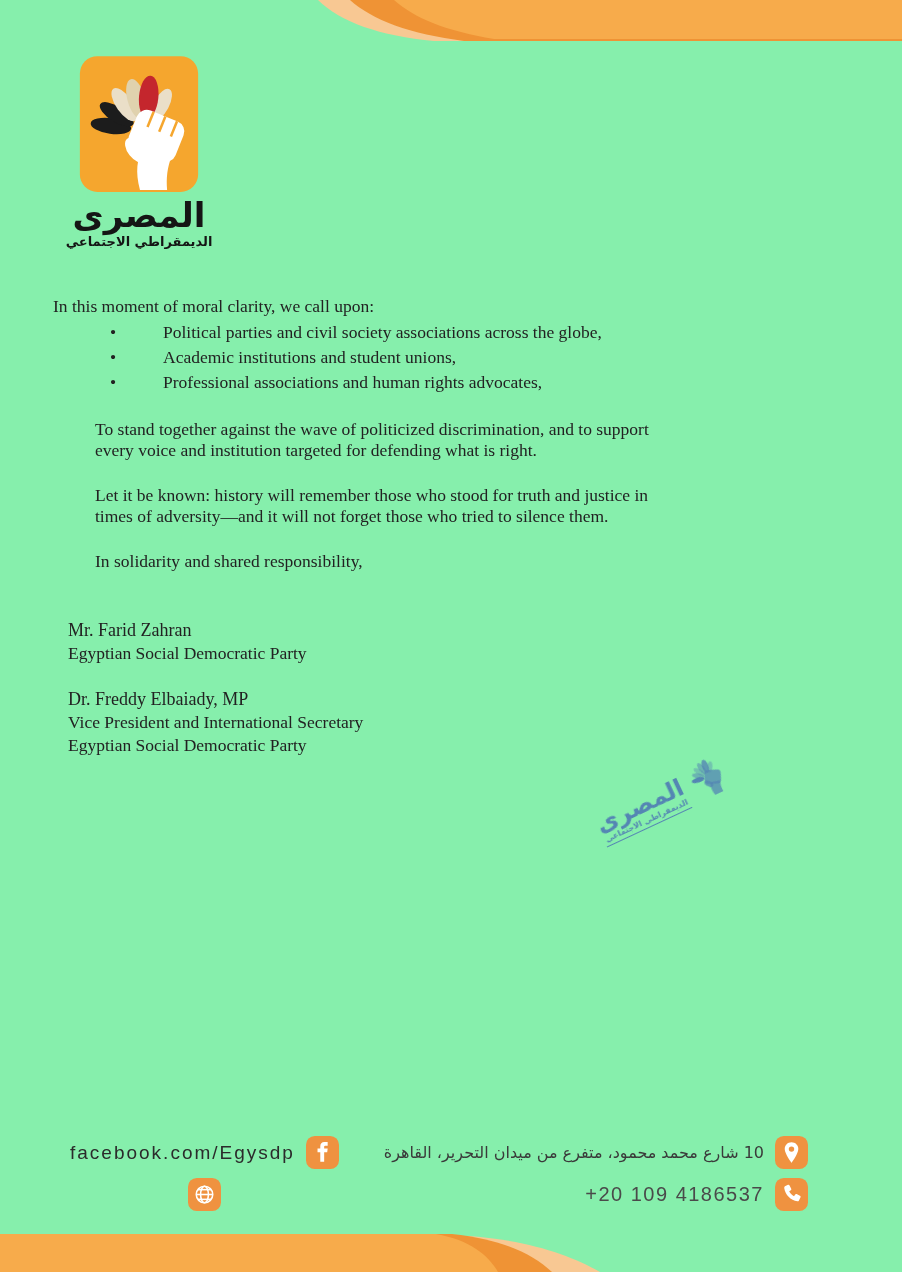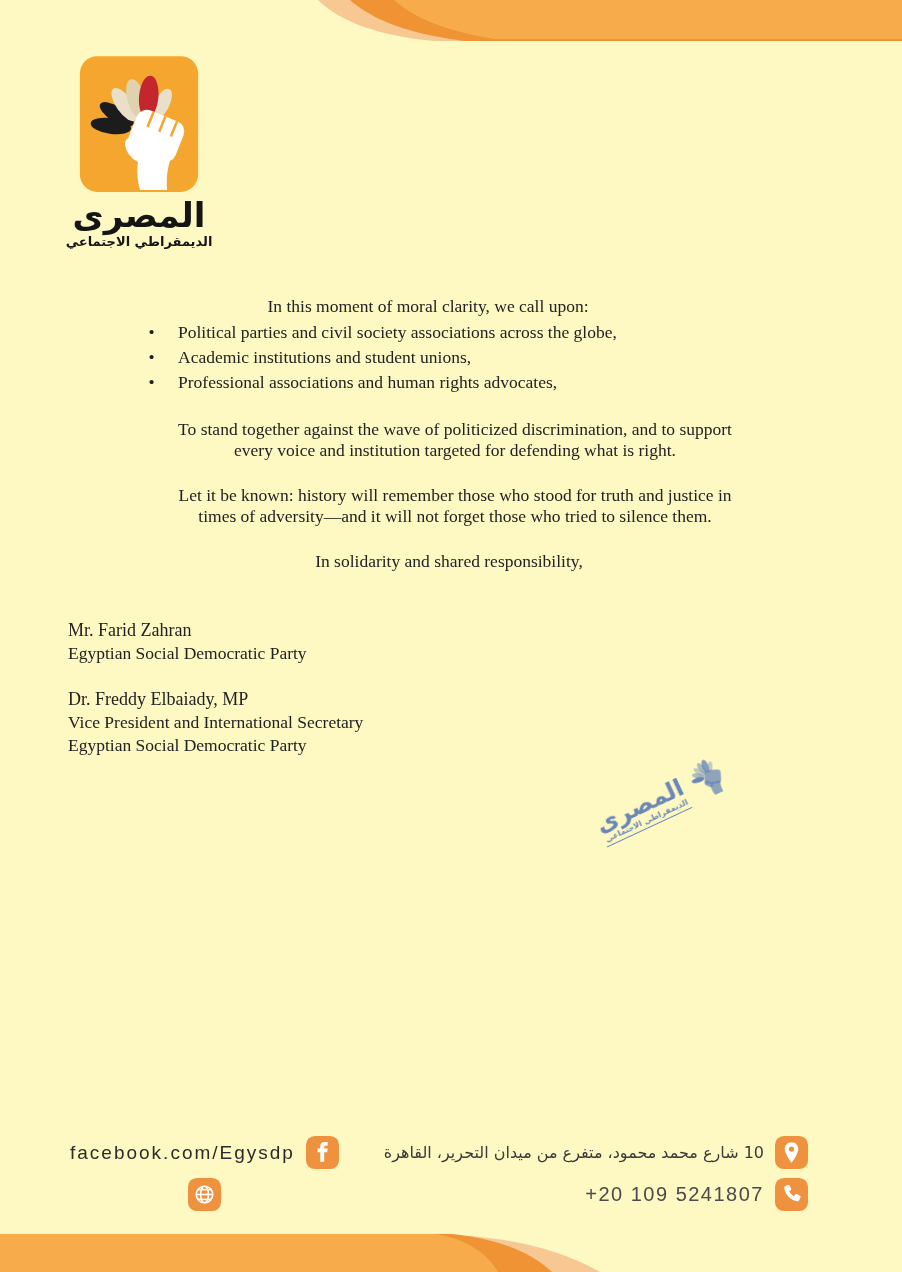--- a/index.html
+++ b/index.html
@@ -1,19 +1,19 @@
 <!DOCTYPE html>
 <html><head>
 <meta charset="utf-8">
 <style>
   html,body{margin:0;padding:0;background:#ffffff;}
   .page{
     position:relative;
     width:902px;height:1272px;
-    background:#fef9c3;
+    background:#86efac;
     overflow:hidden;
     font-family:"Liberation Serif", serif;
     color:#222222;
   }
   svg{display:block;}
 
   
   .top-band{position:absolute;top:0;left:0;width:902px;height:42px;}
   .bottom-band{position:absolute;bottom:0;left:0;width:902px;height:44px;}
 
@@ -25,21 +25,21 @@
     font-weight:bold;font-size:34px;line-height:34px;
     color:#151515;margin-top:2px;letter-spacing:-1px;
   }
   .logo-sub{
     font-family:"DejaVu Sans", sans-serif;
     font-weight:bold;font-size:13px;line-height:15px;
     color:#151515;margin-top:2px;
   }
 
   
-  .letter{position:absolute;left:68px;top:296px;width:720px;font-size:17.5px;line-height:21px;text-align:center;}
+  .letter{position:absolute;left:53px;top:296px;width:720px;font-size:17.5px;line-height:21px;}
   .letter .intro{margin:0 0 5px 0;}
   .bullet-list{list-style:none;margin:0;padding:0 0 0 57px;}
   .bullet-list li{display:flex;margin:0 0 4px 0;line-height:21px;}
   .bullet-list .bullet{width:53px;flex:0 0 53px;}
   .para{margin:24px 0 0 42px;width:690px;}
   .para .line{display:block;}
   .para.first{margin-top:26px;}
   .closing{margin:24px 0 0 42px;}
 
   
@@ -218,21 +218,21 @@
   <div class="footer-right">
     <div class="f-row">
       <span class="addr-text">10 شارع محمد محمود، متفرع من ميدان التحرير، القاهرة</span>
       <svg class="f-icon" viewBox="0 0 34 34" aria-hidden="true">
         <rect x="0" y="0" width="34" height="34" rx="9" fill="#EF9240"></rect>
         <path d="M17 6.5 c-4 0-7 3-7 6.8 0 4.8 7 14.2 7 14.2 s7-9.4 7-14.2 c0-3.8-3-6.8-7-6.8 Z" fill="#ffffff"></path>
         <circle cx="17" cy="13.5" r="2.8" fill="#EF9240"></circle>
       </svg>
     </div>
     <div class="f-row">
-      <span class="phone-text">+20 109 5241807</span>
+      <span class="phone-text">+20 109 4186537</span>
       <svg class="f-icon" viewBox="0 0 34 34" aria-hidden="true">
         <rect x="0" y="0" width="34" height="34" rx="9" fill="#EF9240"></rect>
         <path d="M10.2 8.6 l3.2-1.6 c.6-.3 1.3 0 1.6.6 l1.7 3.4 c.3.5.1 1.2-.4 1.5 l-1.7 1.2 c1 2.2 2.8 4 5 5 l1.2-1.7 c.3-.5 1-.7 1.5-.4 l3.4 1.7 c.6.3.9 1 .6 1.6 l-1.6 3.2 c-.3.6-.9 1-1.6.9 -7-1-12.6-6.6-13.6-13.6 -.1-.7.3-1.4.7-1.8 Z" fill="#ffffff"></path>
       </svg>
     </div>
   </div>
 
   <svg class="bottom-band" viewBox="0 0 902 44" aria-hidden="true">
     <path d="M0 8 L470 8 C530 13 570 27 600 44 L0 44 Z" fill="#F8C893"></path>
     <path d="M0 6 L452 6 C505 12 532 26 552 44 L0 44 Z" fill="#EF9335"></path>

